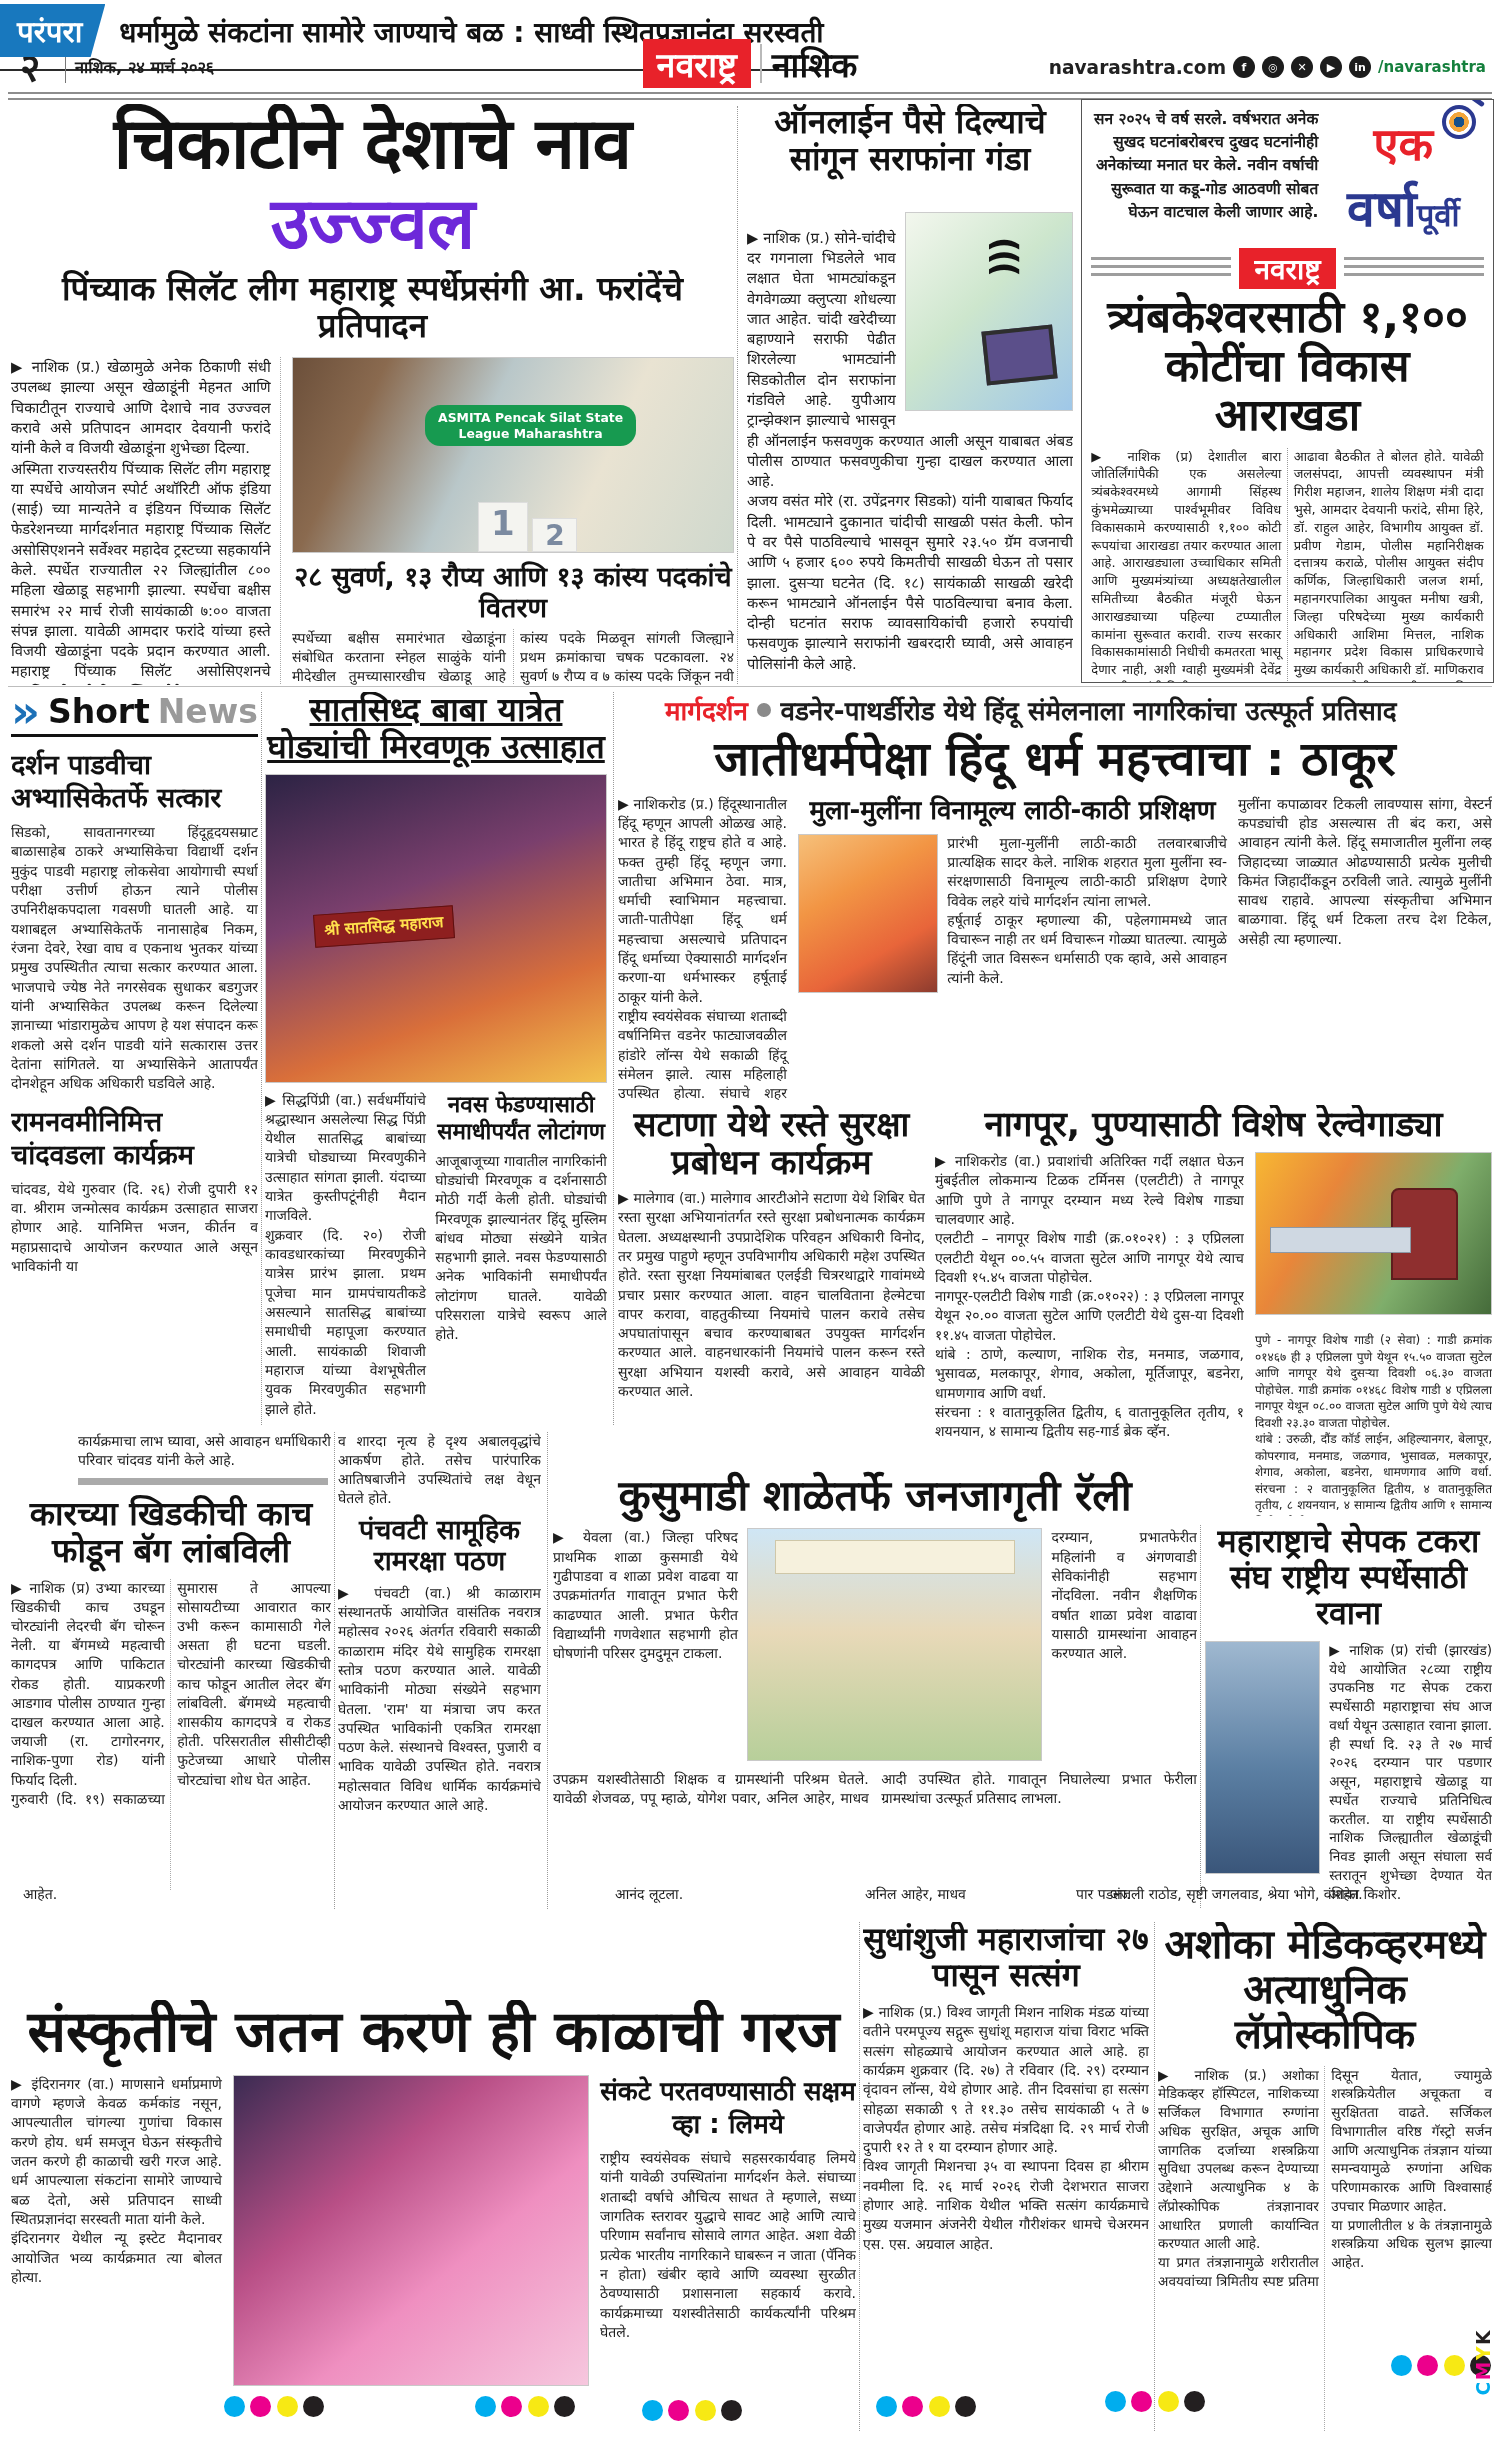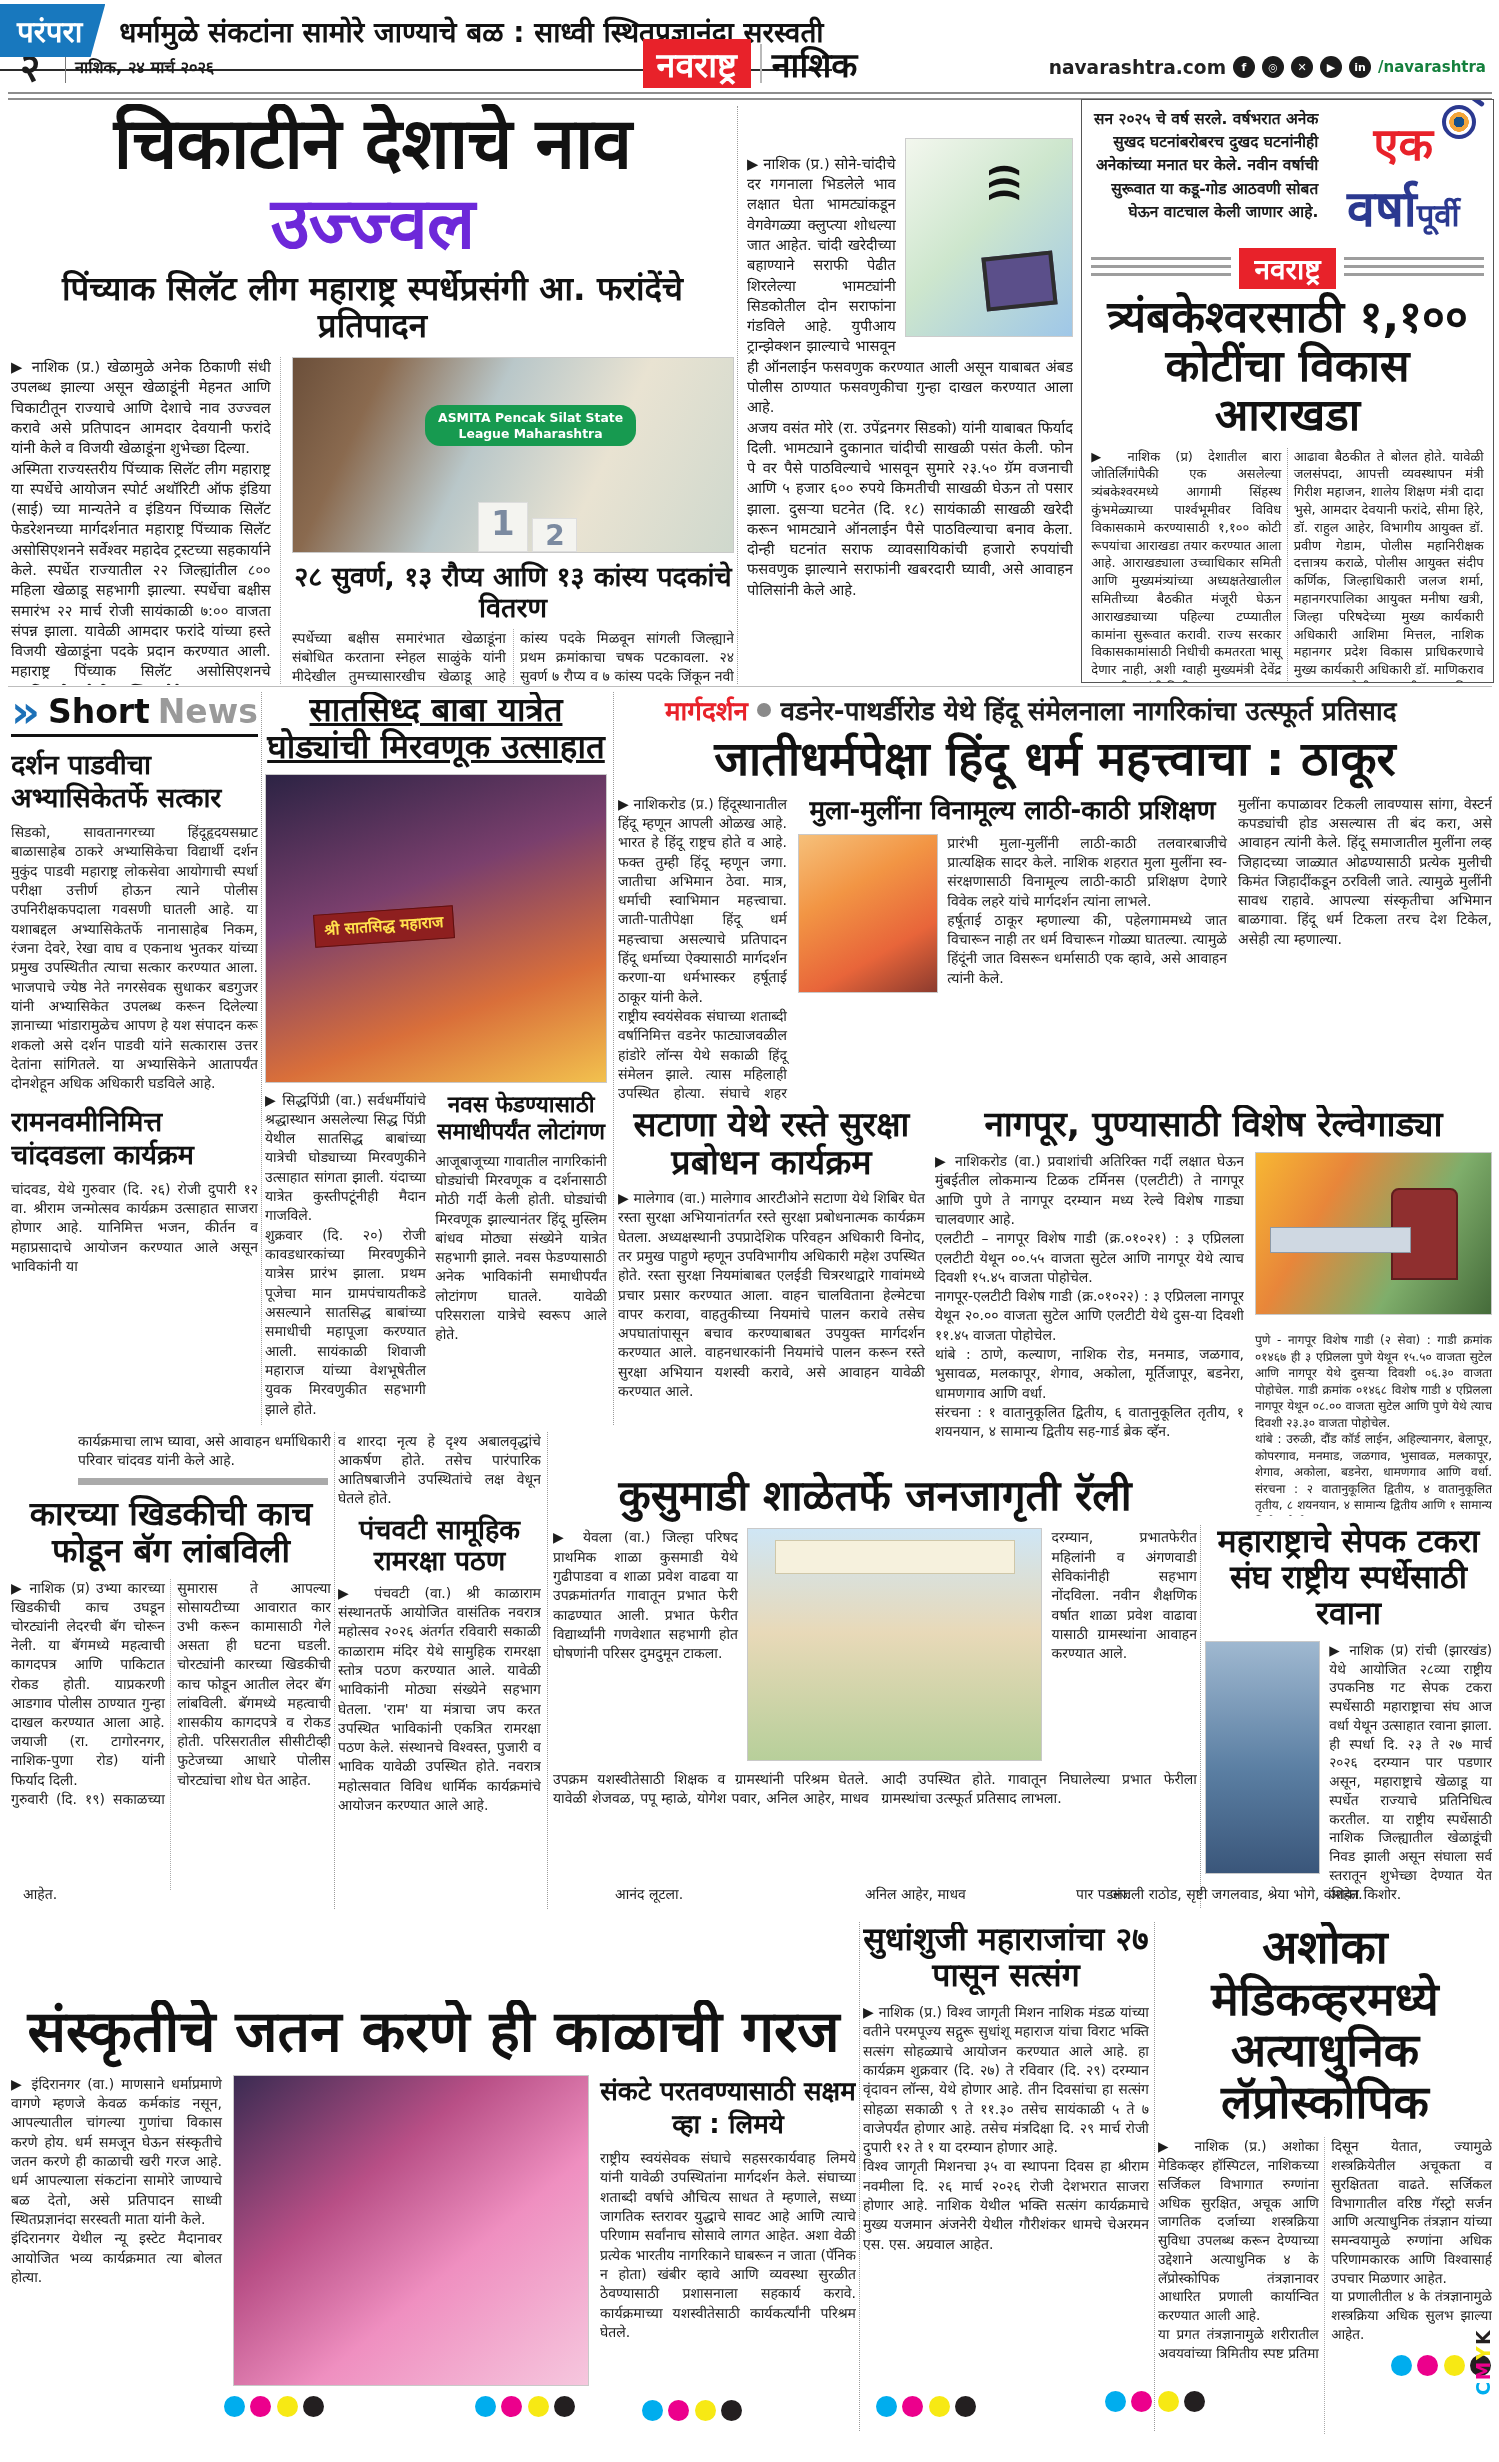--- a/index.html
+++ b/index.html
@@ -161,21 +161,21 @@
   .sk-photo { width:356px; height:311px; flex:0 0 auto; background:linear-gradient(140deg,#3a2b52 0%,#b84f86 35%,#ef8fc0 62%,#f6c7de 100%); }
   .sk-colB { flex:1; }
   .sk-sub { font-size:26px; font-weight:800; text-align:center; line-height:1.28; color:#121212; }
   .sk-subbody { font-size:14px; margin-top:7.8px; }
 
   #sudhanshu { left:863px; top:1922px; width:286px; height:512px; }
   .sd-h1 { font-size:32px; }
   .sd-body { font-size:14px; margin-top:9.3px; }
 
   #ashoka { left:1158px; top:1922px; width:334px; height:512px; }
-  .as-h1 { font-size:46px; }
+  .as-h1 { font-size:40px; }
   .as-body { column-count:2; column-gap:12.4px; column-rule:0.8px dotted #aaa; font-size:13.6px; line-height:1.38; margin-top:9.3px; height:365px; overflow:hidden; text-align:justify; white-space:pre-line; }
 
   
   .cmyk-cluster { position:absolute; display:flex; gap:5.4px; }
   .cmyk-dot { width:21px; height:21px; border-radius:50%; display:inline-block; }
   .cmyk-label { position:absolute; left:1473px; top:2329px; writing-mode:vertical-rl; transform:rotate(180deg); font-size:18.6px; font-weight:800; letter-spacing:1.6px; }
   .c1 { left:224px;  top:2396px; }
   .c2 { left:475px;  top:2396px; }
   .c3 { left:642px;  top:2400px; }
   .c4 { left:876px; top:2396px; }
@@ -226,20 +226,21 @@
         <div class="hd medal-h">२८ सुवर्ण, १३ रौप्य आणि १३ कांस्य पदकांचे वितरण</div>
         <div class="medal-body">स्पर्धेच्या बक्षीस समारंभात खेळाडूंना संबोधित करताना स्नेहल साळुंके यांनी मीदेखील तुमच्यासारखीच खेळाडू आहे आणि मला खेळामुळेच शासकीय नोकरी मिळाली आहे व तुम्हीदेखील खेळातून स्वत:चे उज्वल भविष्य घडवू शकता, असे सांगून खेळाडूंना मार्गदर्शन केले. याप्रसंगी स्पर्धेत सर्वाधिक २८ सुवर्ण, १३ रौप्य व १३ कांस्य पदके मिळवून सांगली जिल्ह्याने प्रथम क्रमांकाचा चषक पटकावला. २४ सुवर्ण ७ रौप्य व ७ कांस्य पदके जिंकून नवी मुंबई संघ उपविजेता ठरला. १७ सुवर्ण, १८ रौप्य आणि ३८ कांस्य पदके मिळवून नाशिक जिल्ह्याने तृतीय स्थान मिळवले. ७ सुवर्ण, १० रौप्य, ६ कांस्य पदके जिंकून अहिल्यानगर जिल्ह्याने चौथे स्थान मिळवले. किशोर येवले यांनी स्पोर्ट अथॉरिटी ऑफ इंडियाने (साई) ही स्पर्धा महाराष्ट्रातील मुलींसाठी दिल्याबद्दल त्यांचे आभार व्यक्त केले व विजय खेळाडूंना शुभेच्छा दिल्या. ही स्पर्धा यशस्वी करण्यासाठी केतन गुंजाळ, निलेश गाढवे, निलेश वाघ दत्तात्रय शेलार, पौर्णिमा तेली, लक्ष्मण दातीर, नागेश बनसोडे, योगेश पानपाटील, आकाश धबडगे, रुपाली वाघ यांनी अपार मेहनत घेतली. स्पर्धेतील विजयी खेळाडूंचे सर्व स्तरातून अभिनंदन होत आहे</div>
 
       </div>
     </div>
   </div>
 
   <div class="vrule" style="left:737px; top:106px; height:578px;"></div>
 
   <div id="saraf" class="art">
+    <div class="hd saraf-h1">ऑनलाईन पैसे दिल्याचे सांगून सराफांना गंडा</div>
     <div class="body saraf-body">
       <span class="cartoon"><span class="wifi">)))</span><span class="screen"></span></span>
       <span>▶ नाशिक (प्र.) सोने-चांदीचे दर गगनाला भिडलेले भाव लक्षात घेता भामट्यांकडून वेगवेगळ्या क्लुप्त्या शोधल्या जात आहेत. चांदी खरेदीच्या बहाण्याने सराफी पेढीत शिरलेल्या भामट्यांनी सिडकोतील दोन सराफांना गंडविले आहे. युपीआय ट्रान्झेक्शन झाल्याचे भासवून ही ऑनलाईन फसवणुक करण्यात आली असून याबाबत अंबड पोलीस ठाण्यात फसवणुकीचा गुन्हा दाखल करण्यात आला आहे.
 अजय वसंत मोरे (रा. उपेंद्रनगर सिडको) यांनी याबाबत फिर्याद दिली. भामट्याने दुकानात चांदीची साखळी पसंत केली. फोन पे वर पैसे पाठविल्याचे भासवून सुमारे २३.५० ग्रॅम वजनाची आणि ५ हजार ६०० रुपये किमतीची साखळी घेऊन तो पसार झाला. दुसऱ्या घटनेत (दि. १८) सायंकाळी साखळी खरेदी करून भामट्याने ऑनलाईन पैसे पाठविल्याचा बनाव केला. दोन्ही घटनांत सराफ व्यावसायिकांची हजारो रुपयांची फसवणुक झाल्याने सराफांनी खबरदारी घ्यावी, असे आवाहन पोलिसांनी केले आहे.</span>
     </div>
   </div>
 
   <div id="promo" class="art">
     <div class="promo-top">
       <div class="promo-text">सन २०२५ चे वर्ष सरले. वर्षभरात अनेक सुखद घटनांबरोबरच दुखद घटनांनीही अनेकांच्या मनात घर केले. नवीन वर्षाची सुरूवात या कडू-गोड आठवणी सोबत घेऊन वाटचाल केली जाणार आहे.</div>

